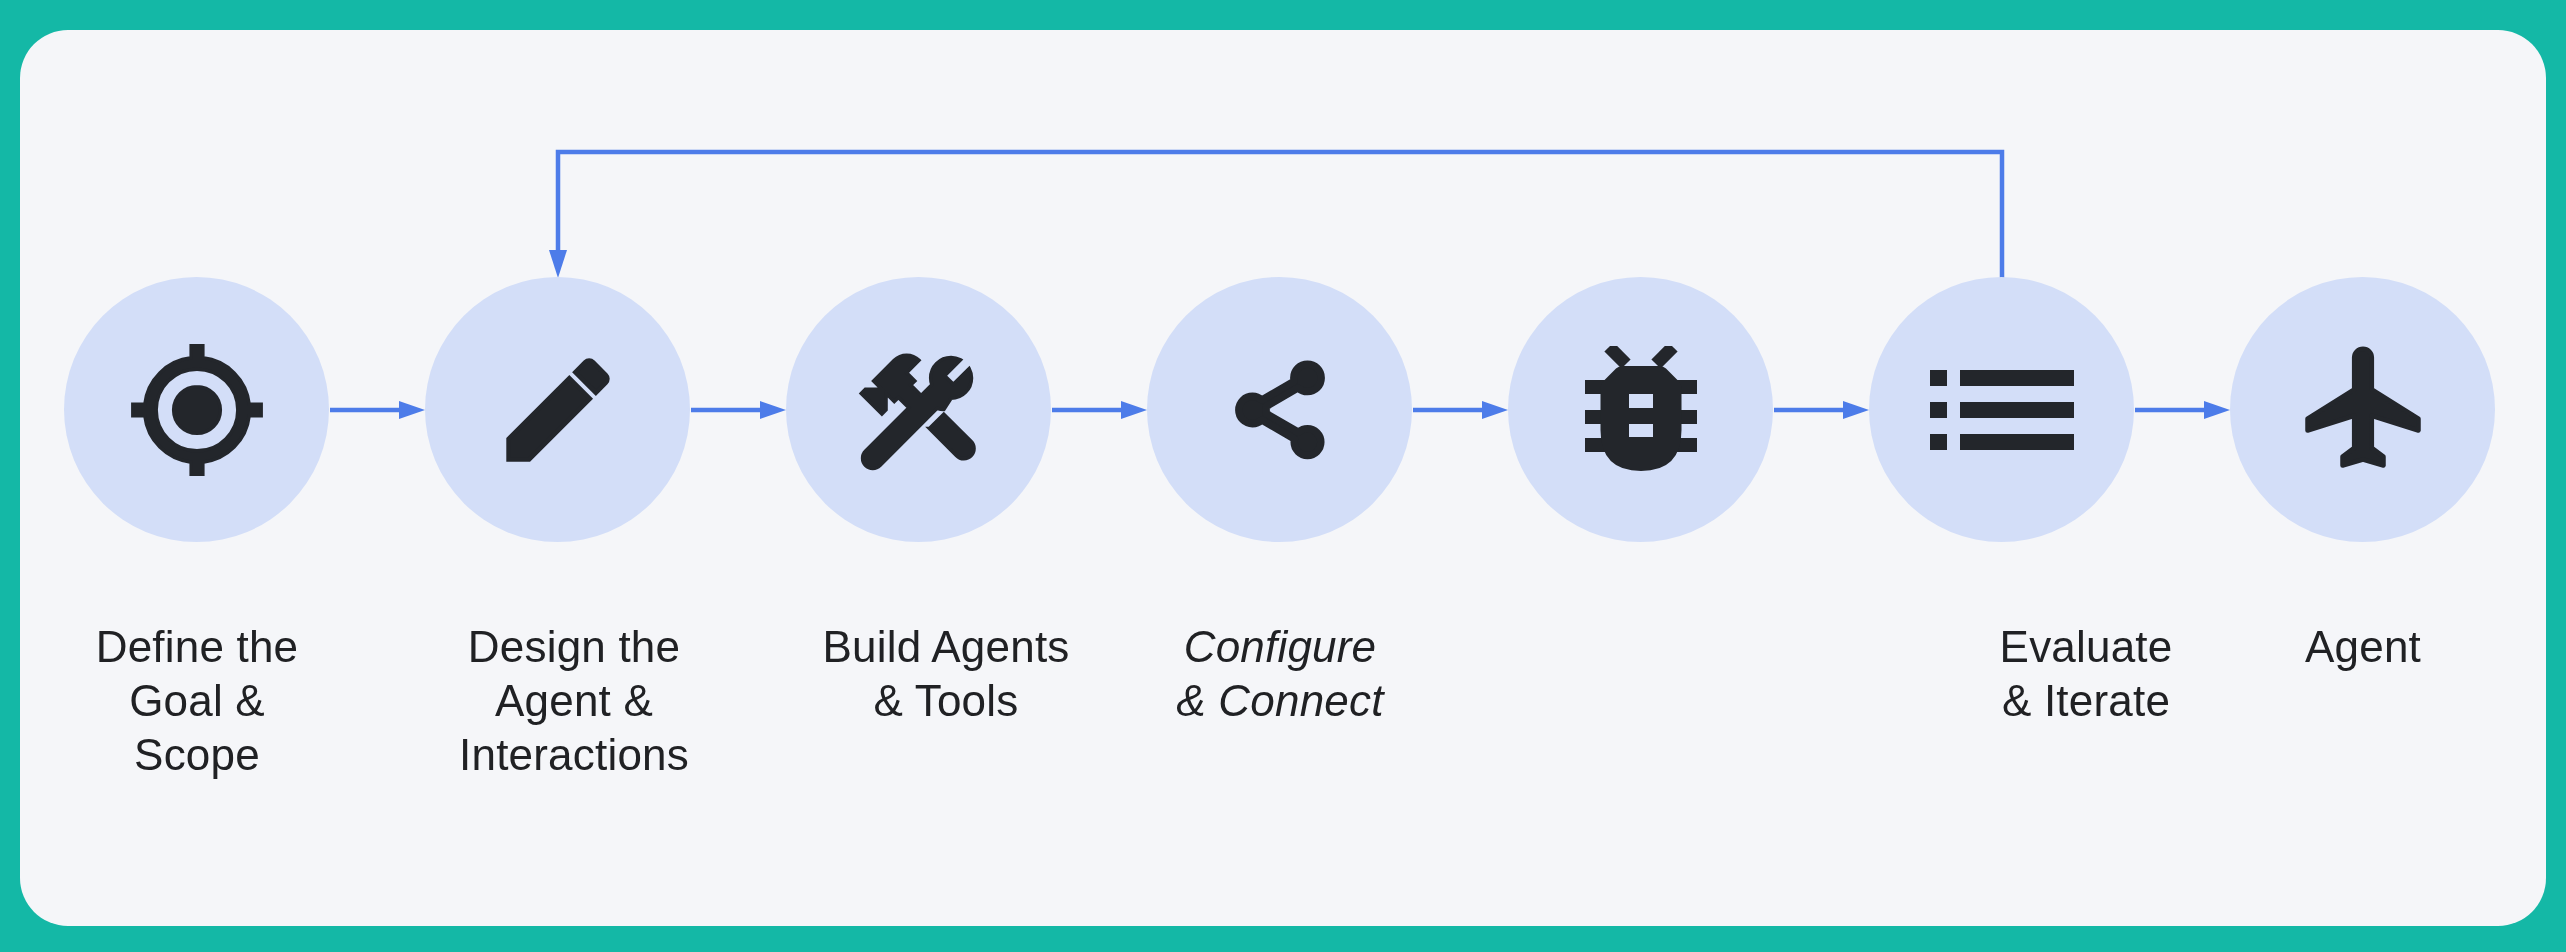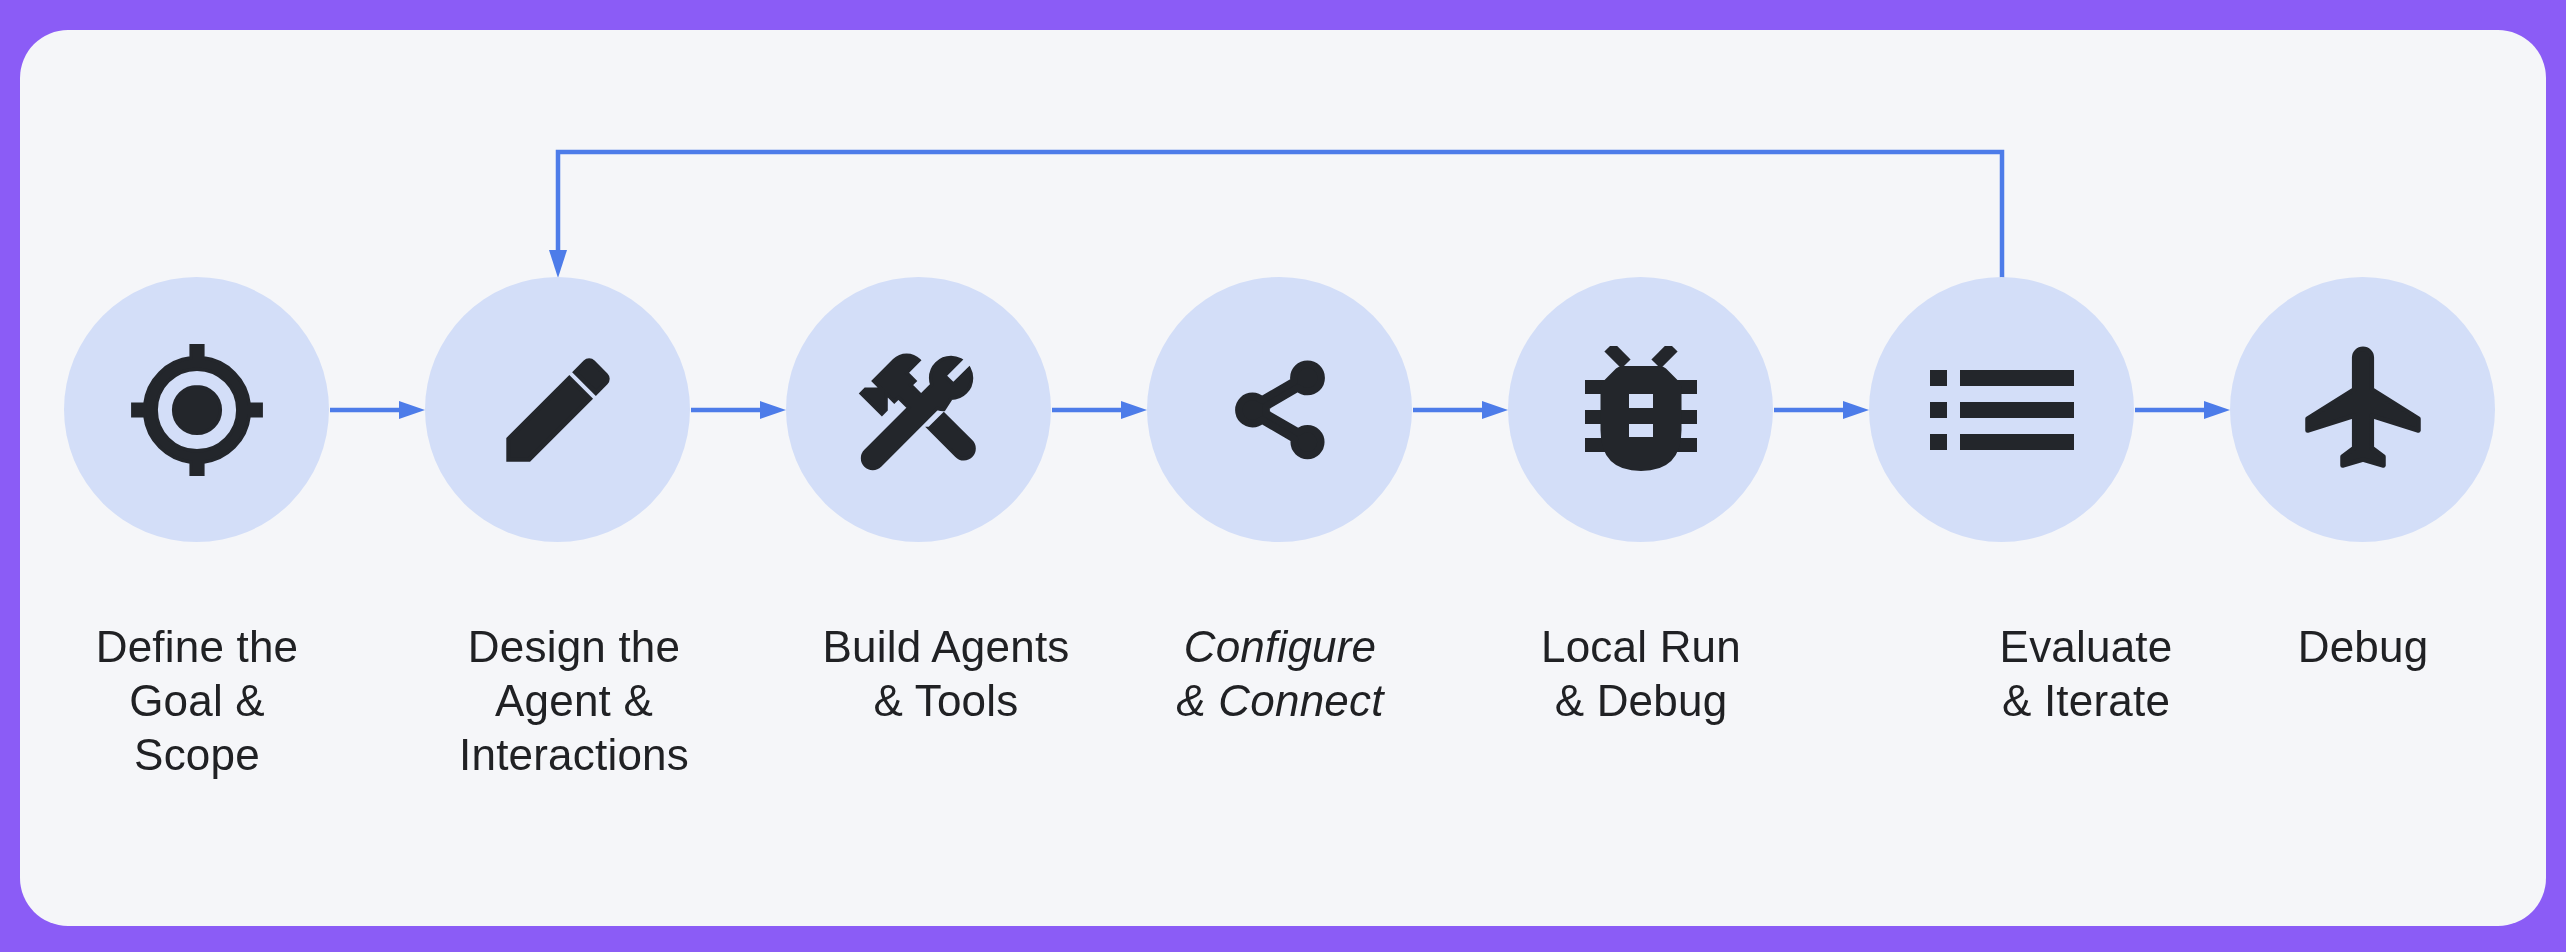--- a/index.html
+++ b/index.html
@@ -1,20 +1,20 @@
 <!DOCTYPE html>
 <html style="--card-bg: #f5f6f9; --circle-bg: #d3def8; --icon-color: #23262b; --arrow-color: #4d7ce9; --text-color: #202124;"><head>
 <meta charset="utf-8">
 <style>
   html, body { margin: 0; padding: 0; background: #ffffff; }
   .stage {
     position: relative;
     width: 2566px;
     height: 952px;
-    background: #8b5cf6;
+    background: #14b8a6;
     font-family: "Liberation Sans", "DejaVu Sans", sans-serif;
     overflow: hidden;
   }
   .card {
     position: absolute;
     left: 20px; top: 30px;
     width: 2526px; height: 896px;
     background: var(--card-bg, #f5f6f9);
     border-radius: 48px;
   }
@@ -139,35 +139,33 @@
       <rect x="0" y="34" width="112" height="14" fill="currentColor"></rect>
       <rect x="0" y="64" width="112" height="14" fill="currentColor"></rect>
       <rect x="0" y="92" width="112" height="14" fill="currentColor"></rect>
       <path d="M24 1 L41 18" stroke="currentColor" stroke-width="13"></path>
       <path d="M88 1 L71 18" stroke="currentColor" stroke-width="13"></path>
       <path fill="currentColor" d="M15.5 84 V42 Q15.5 38 18.3 35.2 L31 22.5 Q33.5 20 37.5 20 H74.5 Q78.5 20 81 22.5 L93.7 35.2 Q96.5 38 96.5 42 V84 Q96.5 125 56 125 Q15.5 125 15.5 84 Z"></path>
       <rect x="44" y="48" width="24" height="14" fill="var(--circle-bg, #d3def8)"></rect>
       <rect x="44" y="78" width="24" height="13" fill="var(--circle-bg, #d3def8)"></rect>
     </svg>
   </div>
-  <div class="step-label l4">Local Run
-&amp; Debug</div>
 
   <div class="step-circle c5">
     <svg width="144" height="80" viewBox="0 0 144 80">
       <rect x="0" y="0" width="17" height="16" fill="currentColor"></rect>
       <rect x="0" y="32" width="17" height="16" fill="currentColor"></rect>
       <rect x="0" y="64" width="17" height="16" fill="currentColor"></rect>
       <rect x="30" y="0" width="114" height="16" fill="currentColor"></rect>
       <rect x="30" y="32" width="114" height="16" fill="currentColor"></rect>
       <rect x="30" y="64" width="114" height="16" fill="currentColor"></rect>
     </svg>
   </div>
   <div class="step-label l5">Evaluate
 &amp; Iterate</div>
 
   <div class="step-circle c6">
     <svg width="140" height="140" viewBox="0 0 24 24">
       <path fill="currentColor" stroke="currentColor" stroke-width="0.8" stroke-linejoin="round" d="M21.5 15.5v-2l-8-5v-5.5c0-.83-.67-1.5-1.5-1.5s-1.5.67-1.5 1.5v5.5l-8 5v2l8-2.5v5.5l-2 1.5v1.5l3.5-1 3.5 1v-1.5l-2-1.5v-5.5l8 2.5z"></path>
     </svg>
   </div>
-  <div class="step-label l6">Debug</div>
+  <div class="step-label l6">Agent</div>
 </div>
 
 </body></html>

